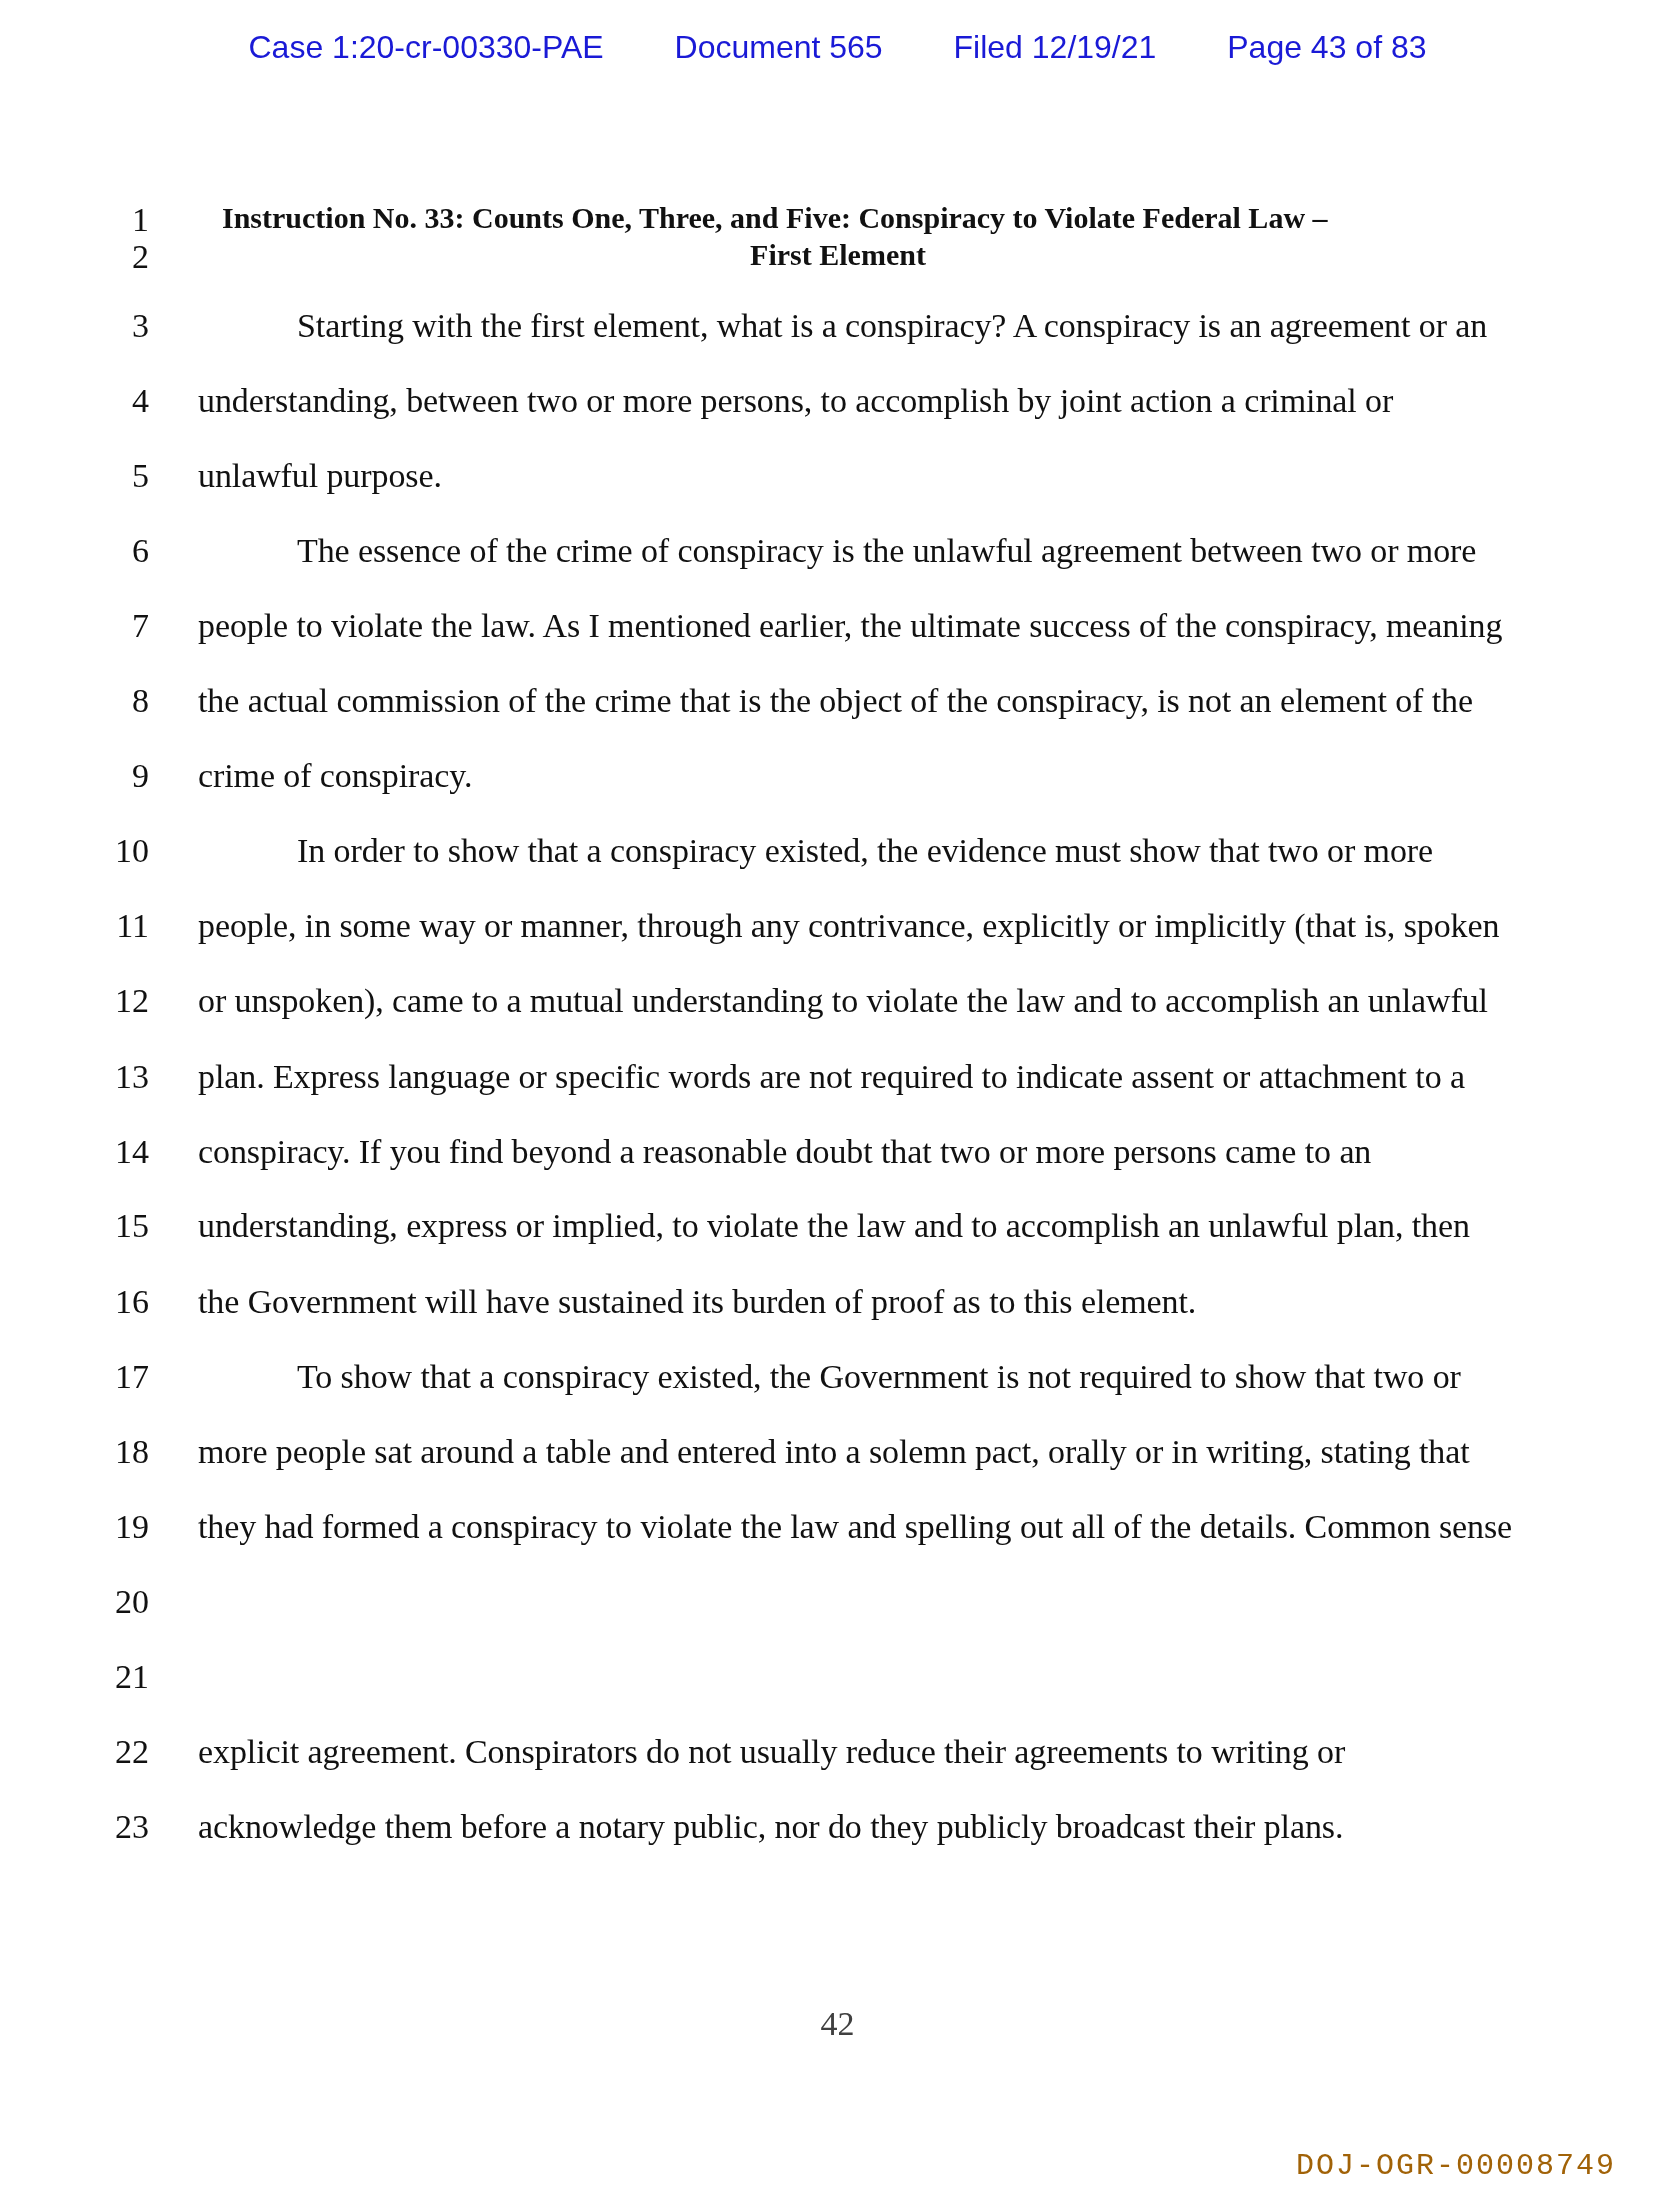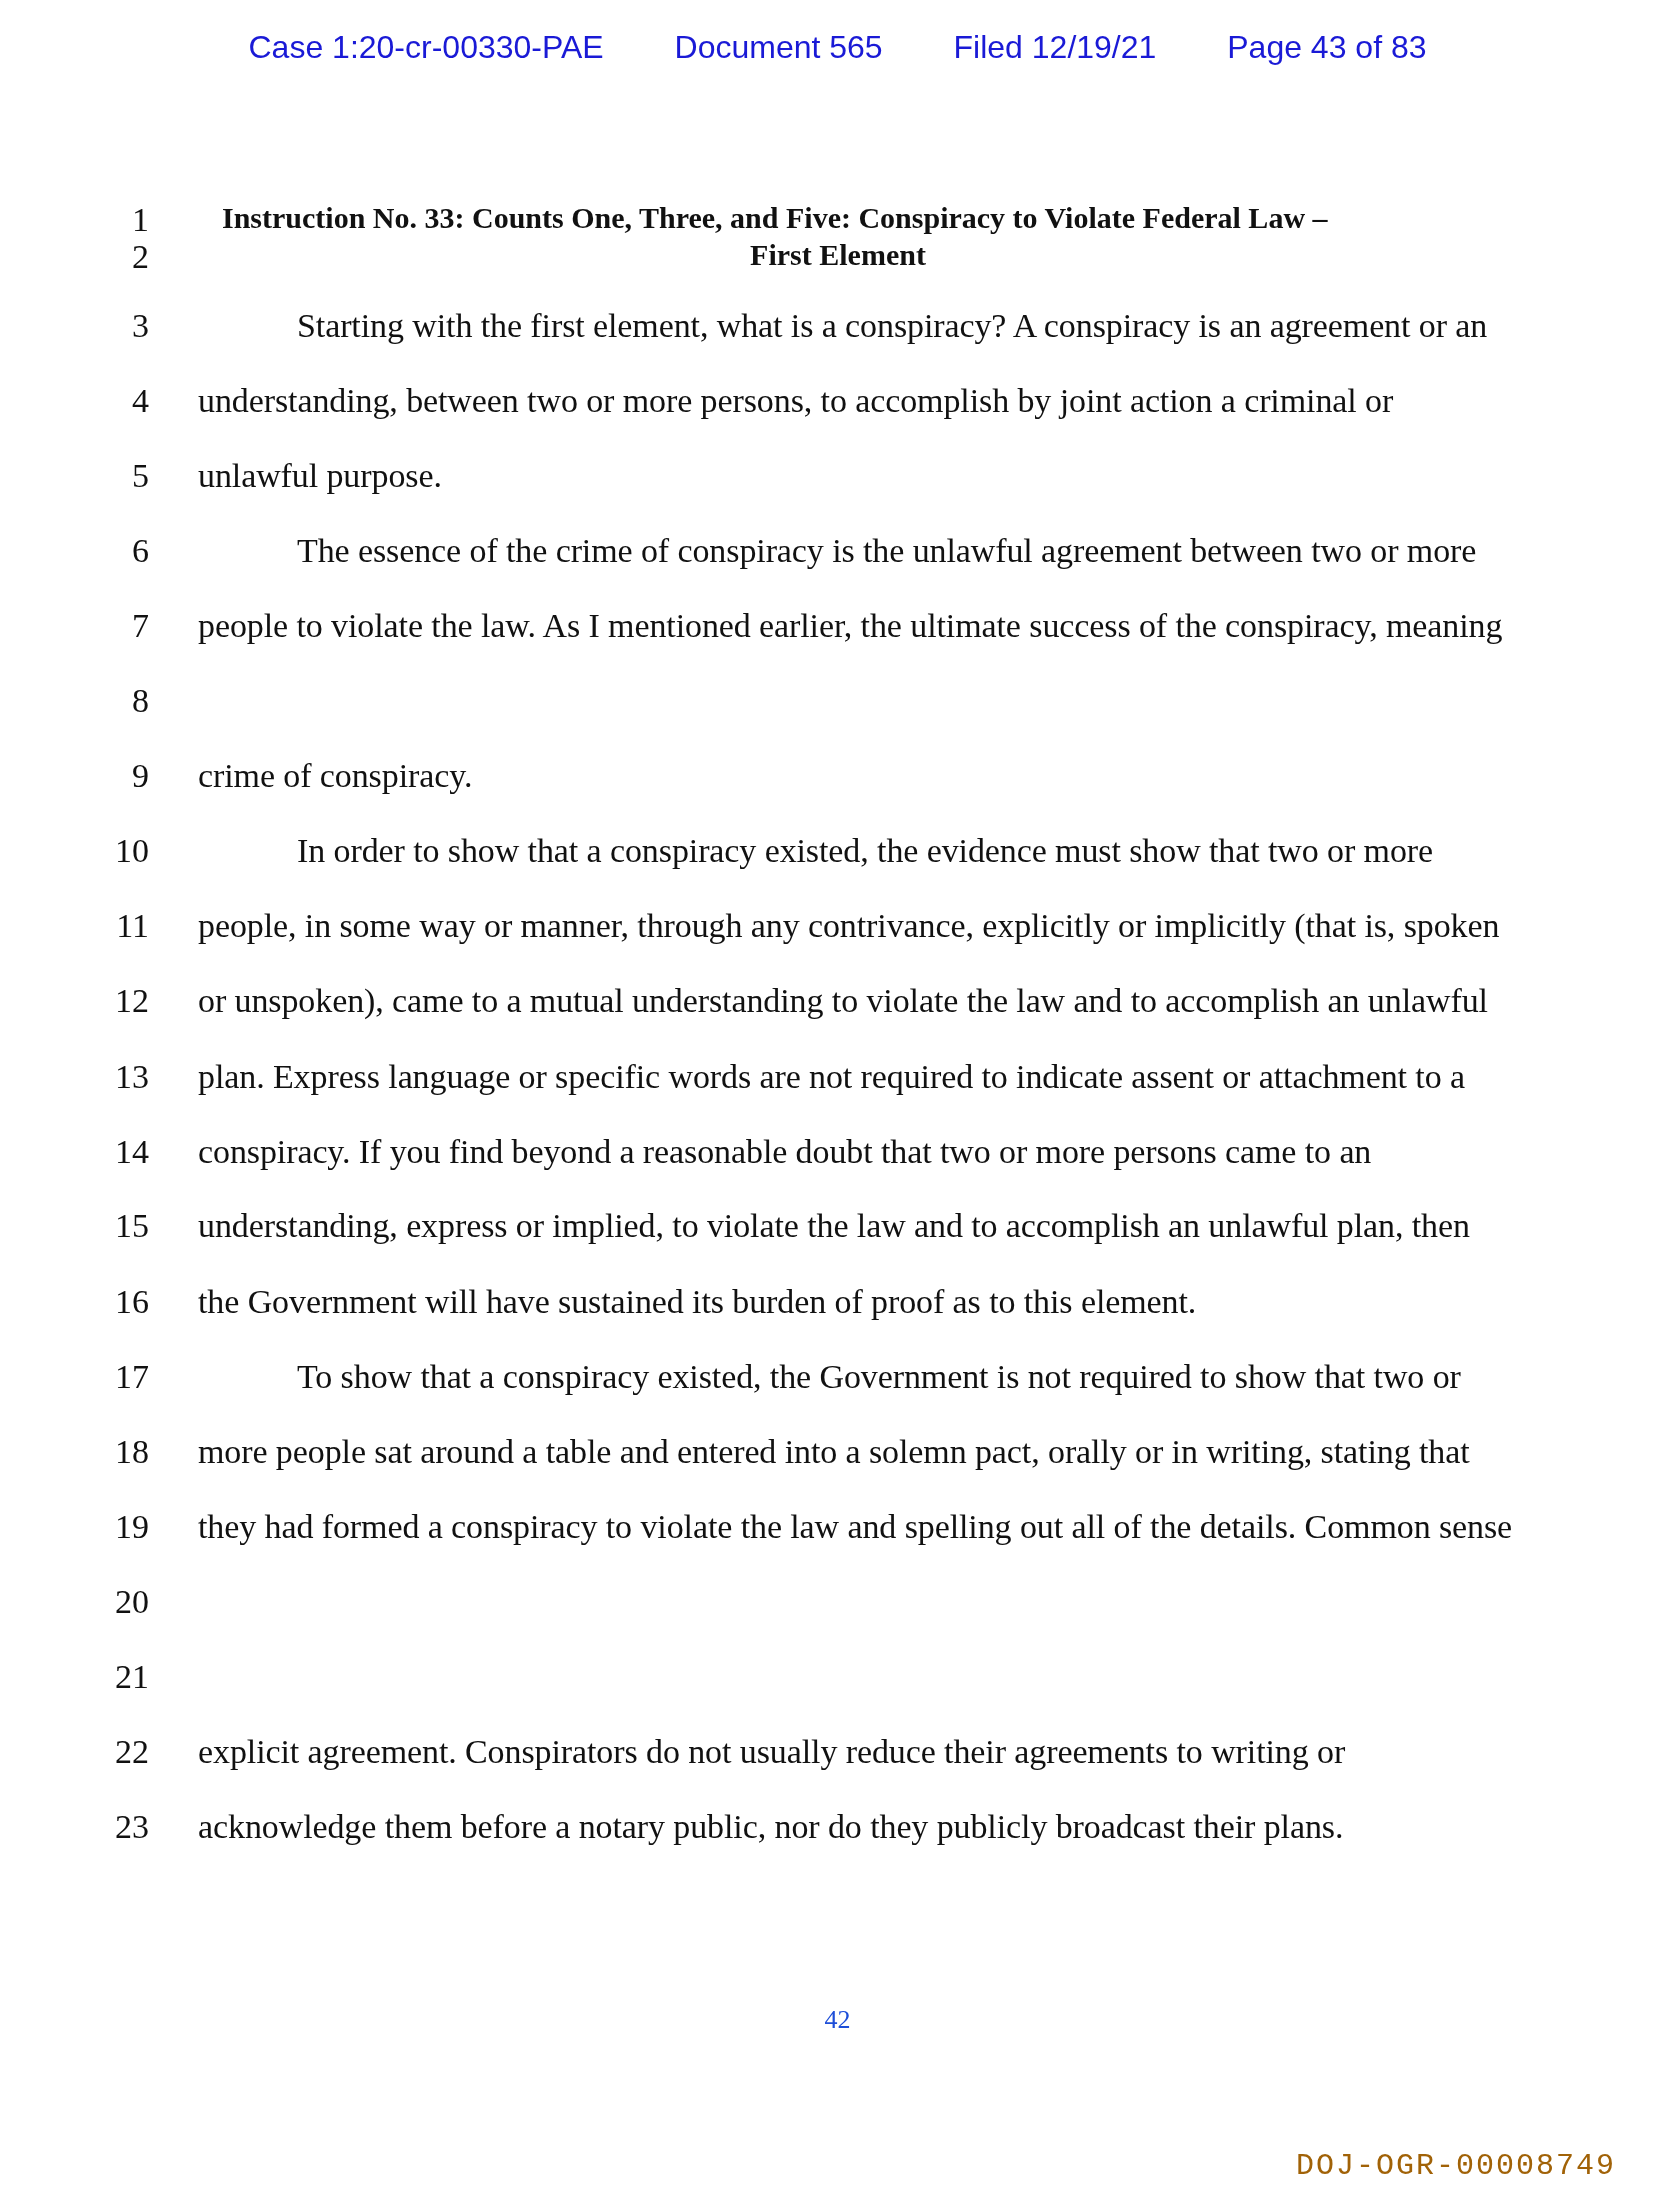--- a/index.html
+++ b/index.html
@@ -27,21 +27,21 @@
 
     .title {
       position: absolute; left: 198px; width: 1280px; text-align: center;
       font-family: "Liberation Serif", serif; font-size: 30px; font-weight: bold; color: #111;
       white-space: nowrap;
     }
     .title.t1 { left: 222px; text-align: left; width: auto; }
 
     .page-number {
       position: absolute; top: 2005px; left: 0; width: 1675px; text-align: center;
-      font-family: "Liberation Serif", serif; font-size: 26px; color: #1d4ed8;
+      font-family: "Liberation Serif", serif; font-size: 34px; color: #404040;
     }
     .bates {
       position: absolute; top: 2149px; right: 59px;
       font-family: "Liberation Mono", monospace; font-size: 30px; color: #a16207; letter-spacing: 2px;
     }
   </style>
 </head>
 <body>
 
 <div class="page">
@@ -78,20 +78,21 @@
   <div class="ln" style="top:1808px">23</div>
 
   <div class="title t1" style="top:201px">Instruction No. 33:   Counts One, Three, and Five: Conspiracy to Violate Federal Law –</div>
   <div class="title" style="top:238px">First Element</div>
 
   <div class="line indent" style="top:307px">Starting with the first element, what is a conspiracy? A conspiracy is an agreement or an</div>
   <div class="line" style="top:382px">understanding, between two or more persons, to accomplish by joint action a criminal or</div>
   <div class="line" style="top:457px">unlawful purpose.</div>
   <div class="line indent" style="top:532px">The essence of the crime of conspiracy is the unlawful agreement between two or more</div>
   <div class="line" style="top:607px">people to violate the law. As I mentioned earlier, the ultimate success of the conspiracy, meaning</div>
+  <div class="line" style="top:682px">the actual commission of the crime that is the object of the conspiracy, is not an element of the</div>
   <div class="line" style="top:757px">crime of conspiracy.</div>
   <div class="line indent" style="top:832px">In order to show that a conspiracy existed, the evidence must show that two or more</div>
   <div class="line" style="top:907px">people, in some way or manner, through any contrivance, explicitly or implicitly (that is, spoken</div>
   <div class="line" style="top:982px">or unspoken), came to a mutual understanding to violate the law and to accomplish an unlawful</div>
   <div class="line" style="top:1058px">plan. Express language or specific words are not required to indicate assent or attachment to a</div>
   <div class="line" style="top:1133px">conspiracy.  If you find beyond a reasonable doubt that two or more persons came to an</div>
   <div class="line" style="top:1207px">understanding, express or implied, to violate the law and to accomplish an unlawful plan, then</div>
   <div class="line" style="top:1283px">the Government will have sustained its burden of proof as to this element.</div>
   <div class="line indent" style="top:1358px">To show that a conspiracy existed, the Government is not required to show that two or</div>
   <div class="line" style="top:1433px">more people sat around a table and entered into a solemn pact, orally or in writing, stating that</div>

